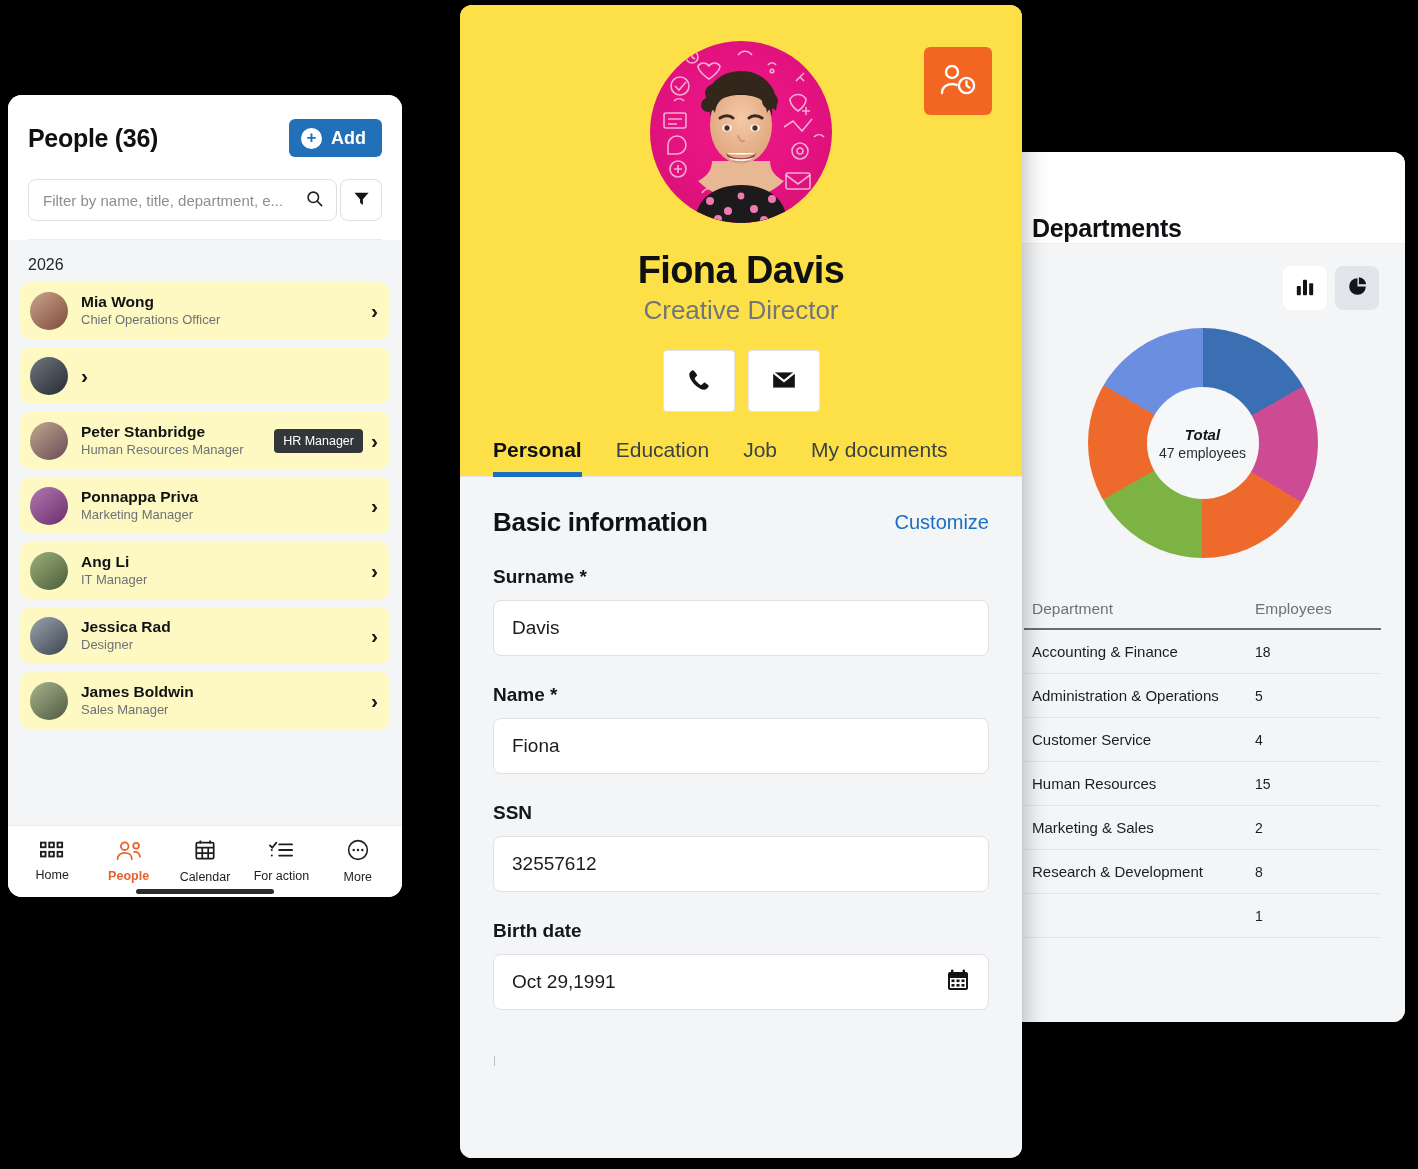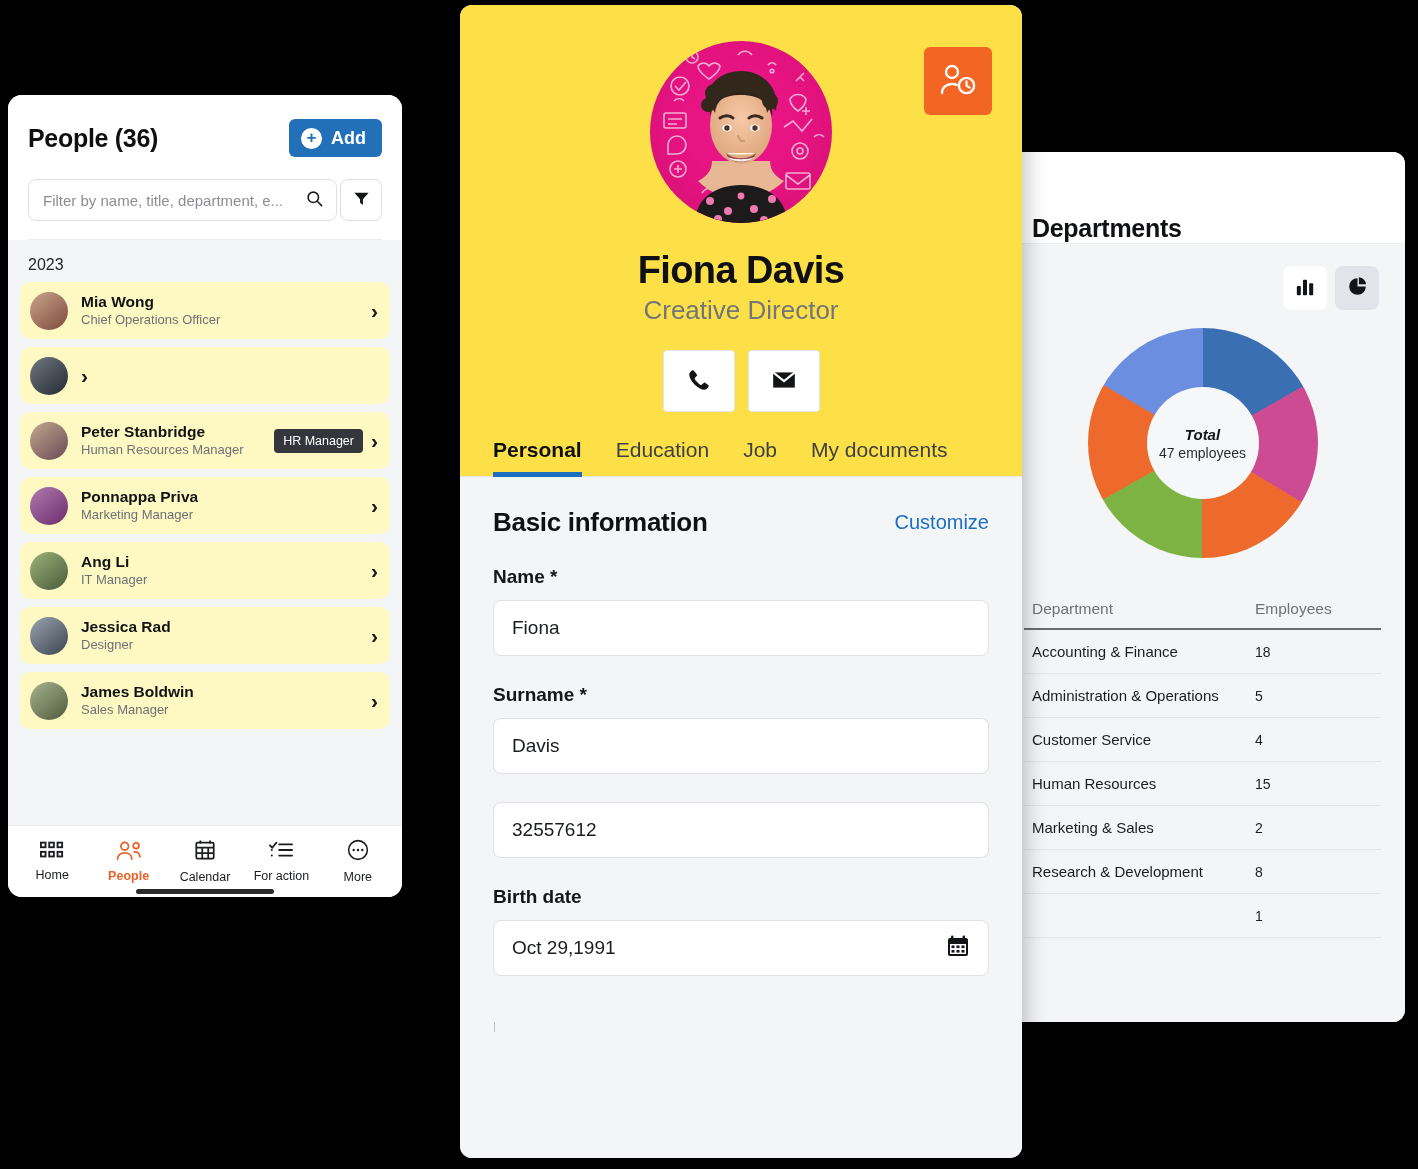--- a/index.html
+++ b/index.html
@@ -258,21 +258,21 @@
           <span>
             <svg width="17" height="17" viewBox="0 0 24 24">
                 <polygon points="2,4 22,4 14,13 14,21 10,18 10,13" fill="#121418"></polygon>
               </svg>
           </span>
         </button>
       </div>
     </div>
 
     <div class="lp-list">
-      <div class="year-label">2023</div>
+      <div class="year-label">2026</div>
       <div id="people-rows">
           <div class="person-card">
             <div class="avatar" style="background-image:linear-gradient(140deg,#caa58b,#7d4a3a)"></div>
             <div class="p-meta">
               <div class="p-name">Mia Wong</div>
               <div class="p-role">Chief Operations Officer</div>
             </div>
             <div class="chev">›</div>
           </div>
           <div class="person-card">
@@ -583,32 +583,33 @@
       </div>
     </div>
 
     <div class="cp-body">
       <div class="sec-row">
         <div class="sec-title">Basic information</div>
         <div class="customize-link">Customize</div>
       </div>
       <div id="form-fields">
           <div class="field">
+            <div class="field-label">Surname *</div>
+            <div class="field-input">
+              <input type="text" value="Davis" style="">
+            </div>
+          </div>
+          <div class="field">
             <div class="field-label">Name *</div>
             <div class="field-input">
               <input type="text" value="Fiona" style="">
             </div>
           </div>
           <div class="field">
-            <div class="field-label">Surname *</div>
-            <div class="field-input">
-              <input type="text" value="Davis" style="">
-            </div>
-          </div>
-          <div class="field">
+            <div class="field-label">SSN</div>
             <div class="field-input">
               <input type="text" value="32557612" style="">
             </div>
           </div>
           <div class="field">
             <div class="field-label">Birth date</div>
             <div class="field-input">
               <input type="text" value="Oct 29,1991" style="">
               <span><svg width="24" height="24" viewBox="0 0 24 24" fill="#121418">
                   <rect x="2" y="4" width="20" height="18" rx="2"></rect>

